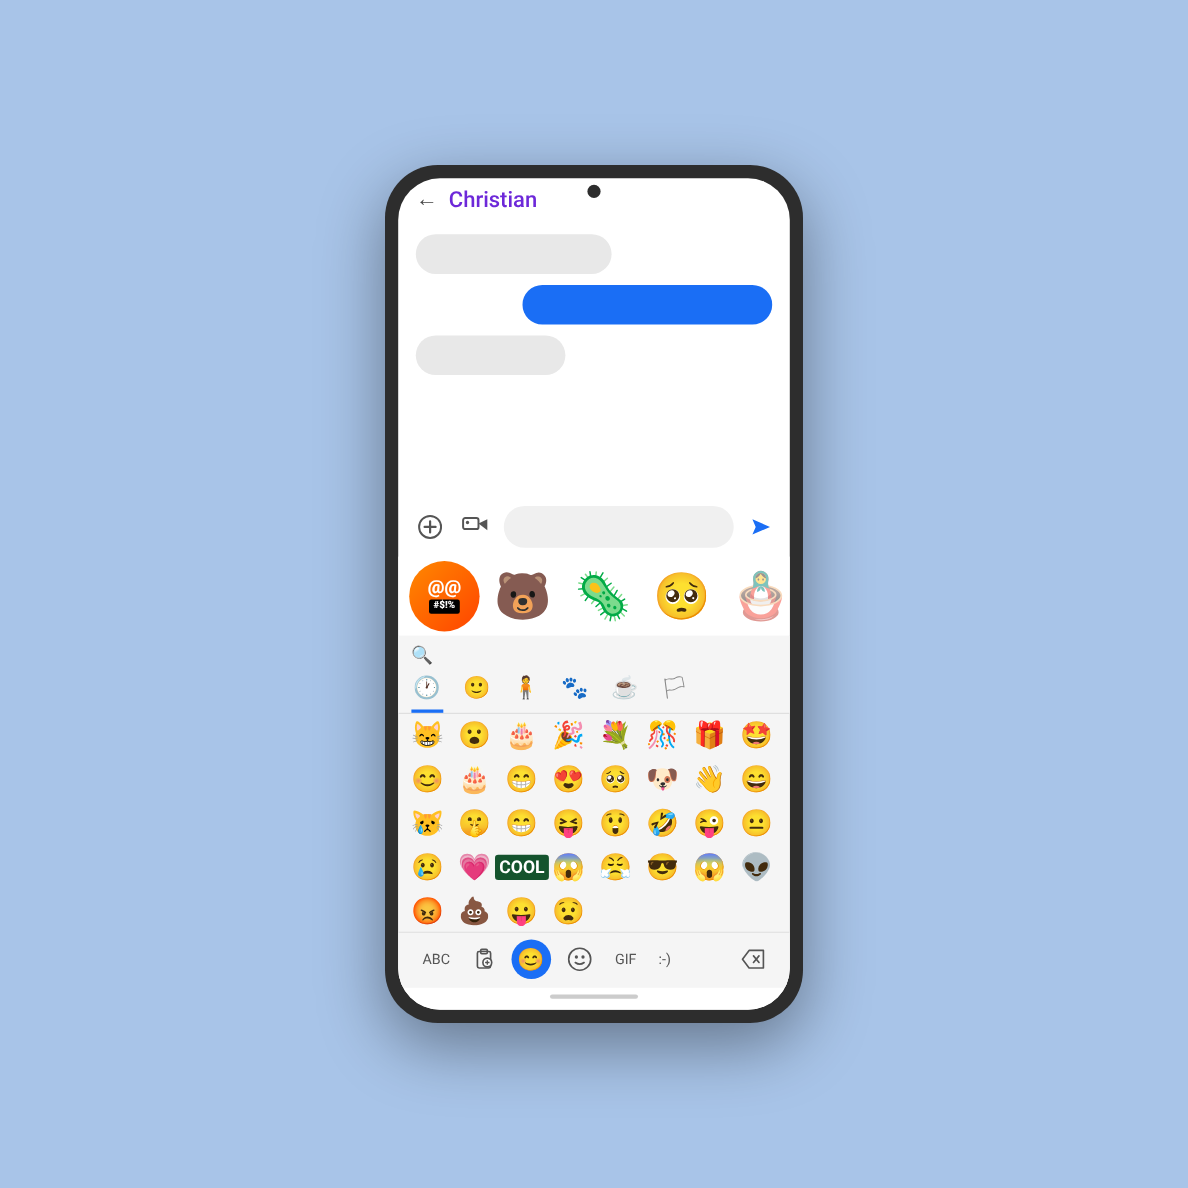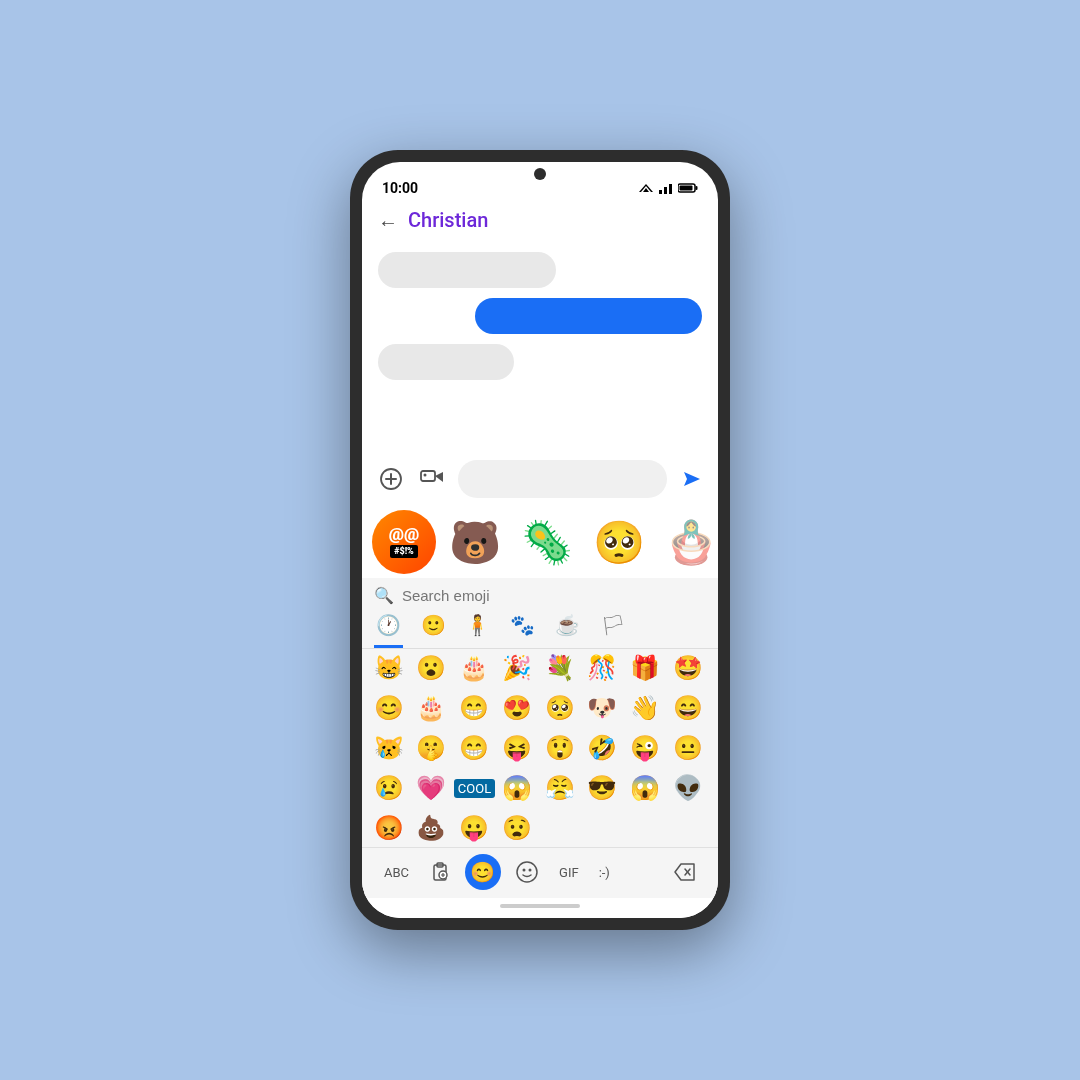--- a/index.html
+++ b/index.html
@@ -224,43 +224,20 @@
       border-radius: 2px;
     }
   </style>
 </head>
 <body>
 
 <div class="phone-outer">
   <div class="notch"></div>
   <div class="phone-inner">
 
-    <div class="status-bar">
-      <span class="status-time">10:00</span>
-      <div class="status-icons">
-
-        <svg width="16" height="12" viewBox="0 0 16 12">
-          <polygon points="8,2 15,10 1,10" fill="#000"></polygon>
-          <polygon points="8,4 13,10 3,10" fill="#fff"></polygon>
-          <polygon points="8,6 11,10 5,10" fill="#000"></polygon>
-        </svg>
-
-        <svg width="16" height="12" viewBox="0 0 16 12">
-          <rect x="1" y="8" width="3" height="4" fill="#000"></rect>
-          <rect x="6" y="5" width="3" height="7" fill="#000"></rect>
-          <rect x="11" y="2" width="3" height="10" fill="#000"></rect>
-        </svg>
-
-        <svg width="20" height="12" viewBox="0 0 20 12">
-          <rect x="0" y="2" width="17" height="8" rx="2" fill="none" stroke="#000" stroke-width="1.5"></rect>
-          <rect x="17.5" y="4" width="2" height="4" rx="1" fill="#000"></rect>
-          <rect x="1.5" y="3.5" width="13" height="5" rx="1" fill="#000"></rect>
-        </svg>
-      </div>
-    </div>
 
     <div class="app-header">
       <span class="back-arrow">←</span>
       <span class="contact-name">Christian</span>
     </div>
 
     <div class="messages-area">
       <div class="msg-bubble msg-received"></div>
       <div class="msg-bubble msg-sent"></div>
       <div class="msg-bubble msg-received-2"></div>
@@ -304,21 +281,20 @@
 
       <div class="sticker-item" style="font-size:42px;">🥺</div>
 
       <div class="sticker-item" style="font-size:42px; opacity:0.5;">🪆</div>
     </div>
 
     <div class="emoji-keyboard">
 
       <div class="emoji-search-bar">
         <span class="search-icon-wrap">🔍</span>
-        <input class="emoji-search-input" type="text" placeholder="Search emoji" style="">
       </div>
 
       <div class="emoji-category-tabs">
         <div class="cat-tab active">🕐</div>
         <div class="cat-tab">🙂</div>
         <div class="cat-tab">🧍</div>
         <div class="cat-tab">🐾</div>
         <div class="cat-tab">☕</div>
         <div class="cat-tab">🏳</div>
       </div>
@@ -349,21 +325,21 @@
         <div class="emoji-cell">😁</div>
         <div class="emoji-cell">😝</div>
         <div class="emoji-cell">😲</div>
         <div class="emoji-cell">🤣</div>
         <div class="emoji-cell">😜</div>
         <div class="emoji-cell">😐</div>
 
         <div class="emoji-cell">😢</div>
         <div class="emoji-cell">💗</div>
         <div class="emoji-cell" style="font-size:18px;">
-          <span style="background:#0369a1;color:#fff;font-size:13px;font-weight:400;padding:2px 4px;border-radius:3px;">COOL</span>
+          <span style="background:#14532d;color:#fff;font-size:16px;font-weight:700;padding:2px 4px;border-radius:3px;">COOL</span>
         </div>
         <div class="emoji-cell">😱</div>
         <div class="emoji-cell">😤</div>
         <div class="emoji-cell">😎</div>
         <div class="emoji-cell">😱</div>
         <div class="emoji-cell">👽</div>
 
         <div class="emoji-cell">😡</div>
         <div class="emoji-cell">💩</div>
         <div class="emoji-cell">😛</div>

